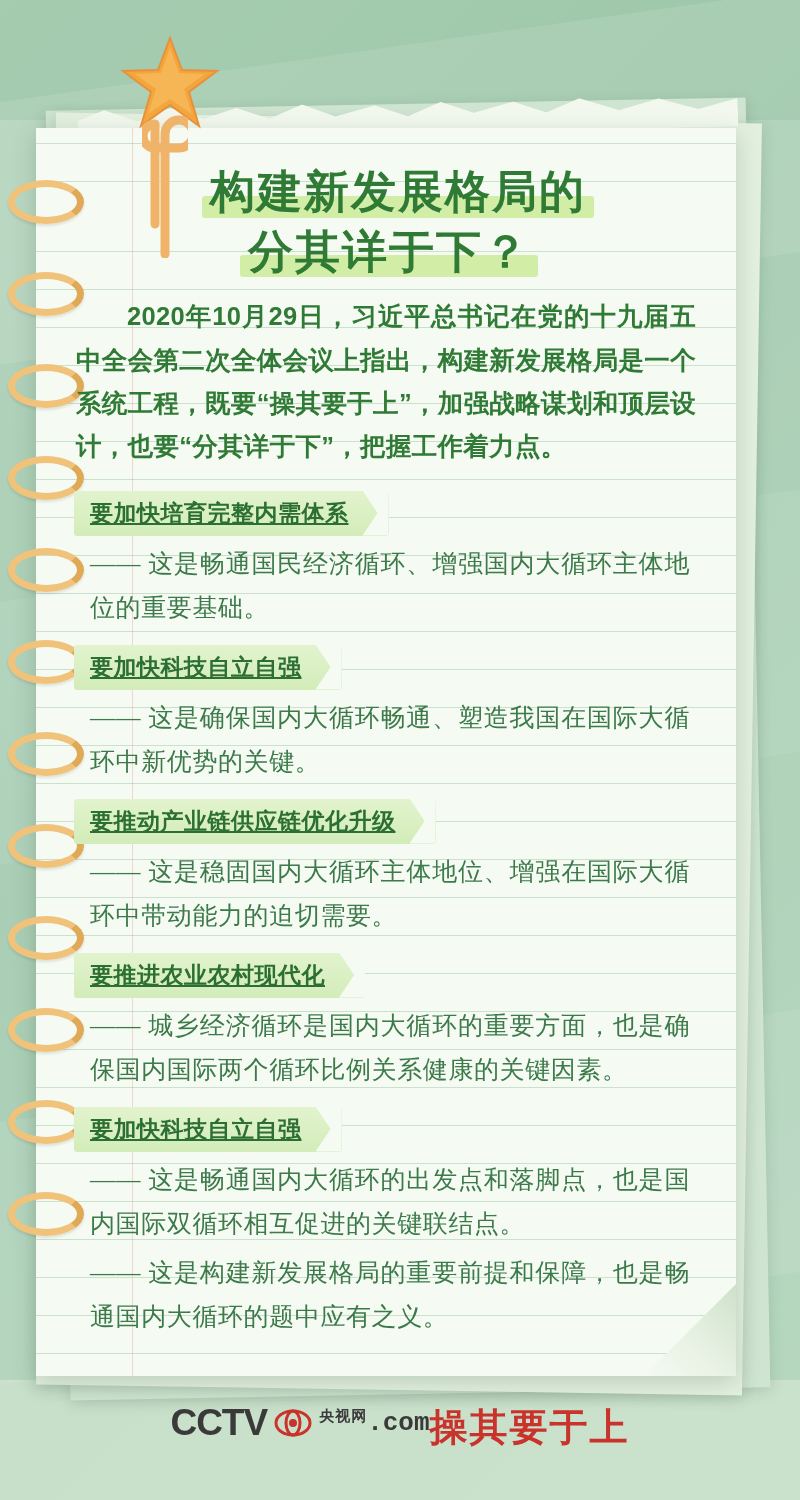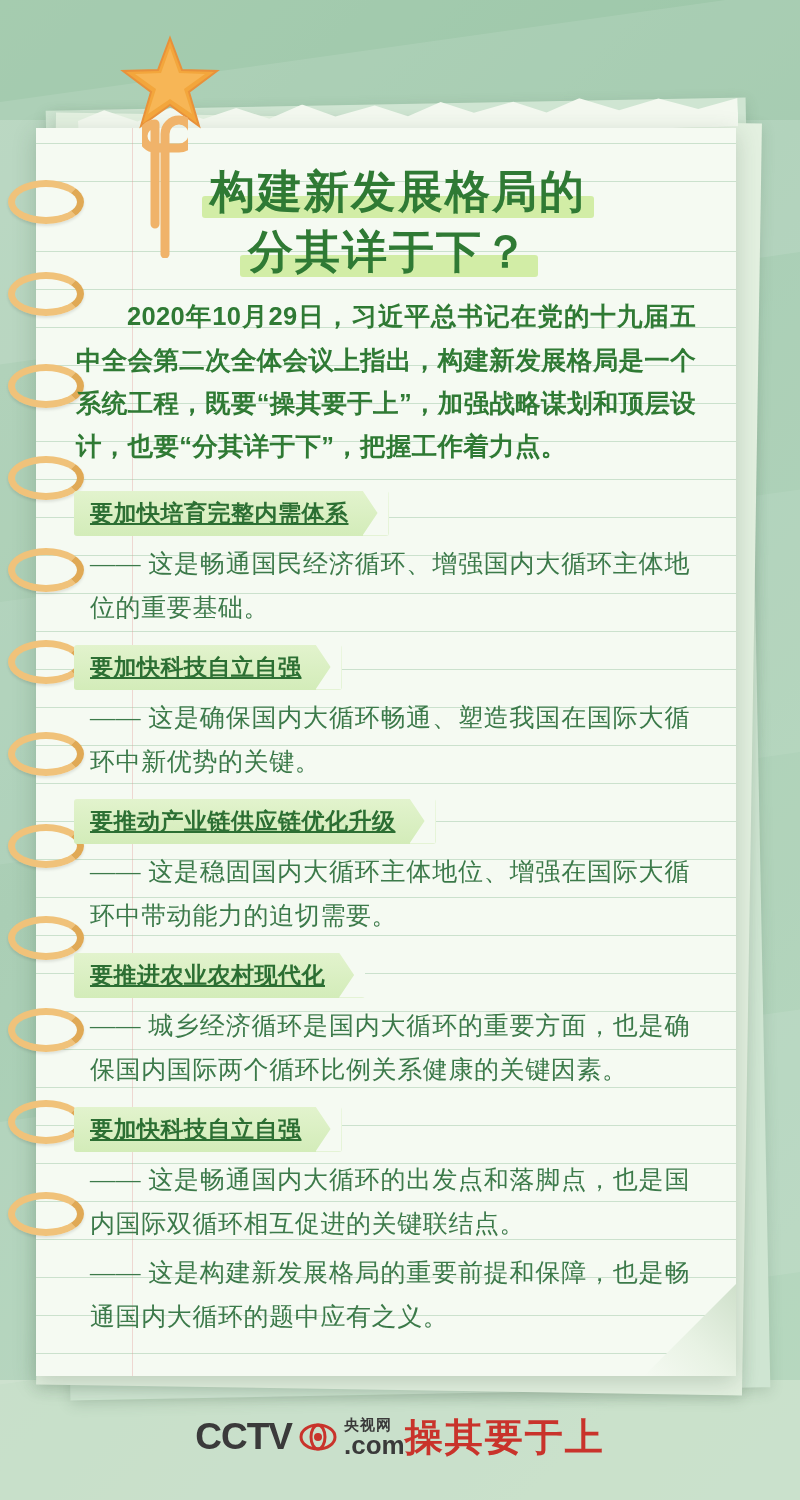--- a/index.html
+++ b/index.html
@@ -231,43 +231,43 @@
     font-family: "Liberation Serif", serif;
   }
 
   
   .footer {
     position: absolute;
     left: 0; right: 0;
     bottom: 28px;
     height: 70px;
     display: flex;
-    align-items: center;
+    align-items: flex-start;
     justify-content: center;
     z-index: 8;
   }
   .cctv {
     display: flex;
     align-items: center;
     gap: 6px;
     font-weight: bold;
   }
   .cctv-letters {
     font-size: 37px;
     color: #3a3a3a;
     letter-spacing: -1px;
     font-family: "Liberation Sans", sans-serif;
   }
   .cctv-mark {
     width: 40px; height: 40px;
   }
   .cctv-sub {
     display: flex;
-    flex-direction: column;
     line-height: 1;
+    font-family: Liberation Mono, monospace;
   }
   .cctv-cn {
     font-size: 15px;
     color: #3a3a3a;
     font-weight: bold;
     letter-spacing: 1px;
   }
   .cctv-com {
     font-size: 26px;
     color: #3a3a3a;

